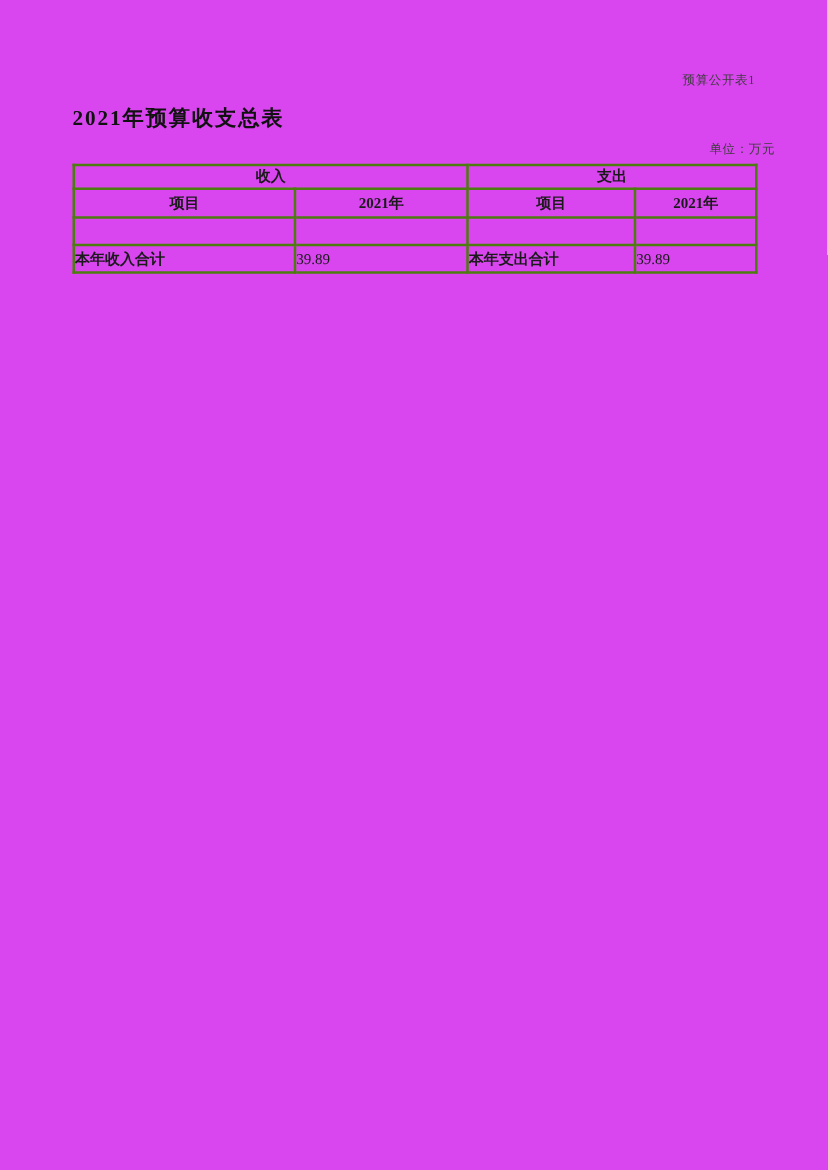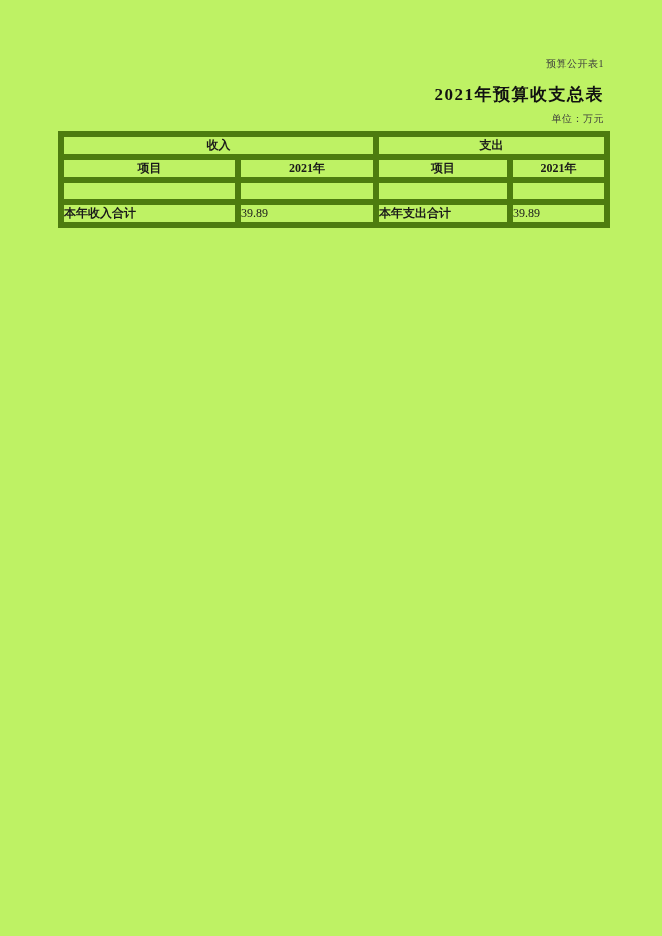--- a/index.html
+++ b/index.html
@@ -5,21 +5,21 @@
   * { box-sizing: border-box; }
   html, body {
     margin: 0;
     padding: 0;
     background: #ffffff;
   }
   .page {
     position: relative;
     width: 662px;
     height: 936px;
-    background: #bef264;
+    background: #d946ef;
     overflow: hidden;
     font-family: "Liberation Serif", "DejaVu Serif", serif;
     color: #1a1a1a;
   }
   .content {
     position: absolute;
     left: 58px;
     top: 0;
     width: 546px;
     height: 100%;
@@ -32,46 +32,46 @@
     text-align: right;
     font-size: 10px;
     letter-spacing: 0.5px;
     color: #3d3d3d;
   }
   .title {
     position: absolute;
     top: 83px;
     left: 0;
     width: 546px;
-    text-align: right;
+    text-align: left;
     font-size: 17px;
     font-weight: bold;
     letter-spacing: 1.5px;
     color: #111111;
   }
   .unit-note {
     position: absolute;
     top: 112px;
-    left: 0;
+    left: 16px;
     width: 546px;
     text-align: right;
     font-size: 10px;
     letter-spacing: 0.5px;
     color: #3d3d3d;
   }
   table.budget {
     position: absolute;
     top: 131px;
     left: 0;
     width: 546px;
     border-collapse: collapse;
     table-layout: fixed;
   }
   table.budget td {
-    border: 6px solid #4d7c0f;
+    border: 2px solid #4d7c0f;
     font-size: 12px;
     padding: 0;
     white-space: nowrap;
     overflow: hidden;
     color: #1a1a1a;
     margin-top: 22px;
   }
   tr.r-group td {
     height: 18px;
     text-align: center;

